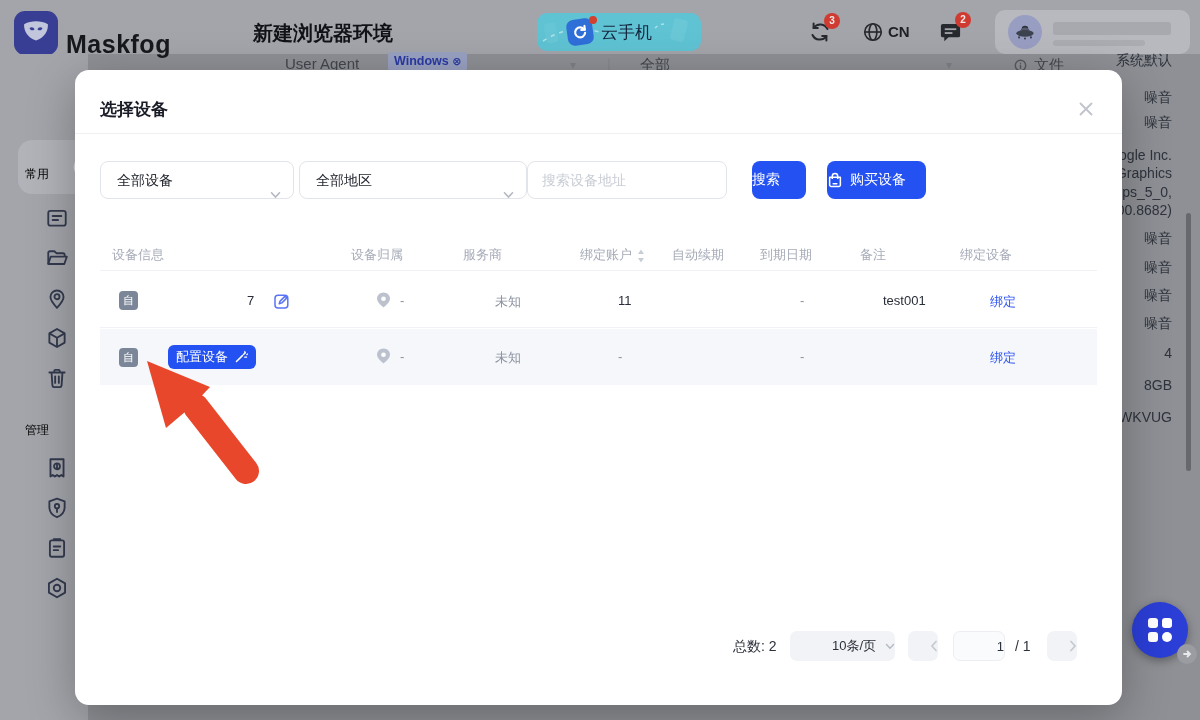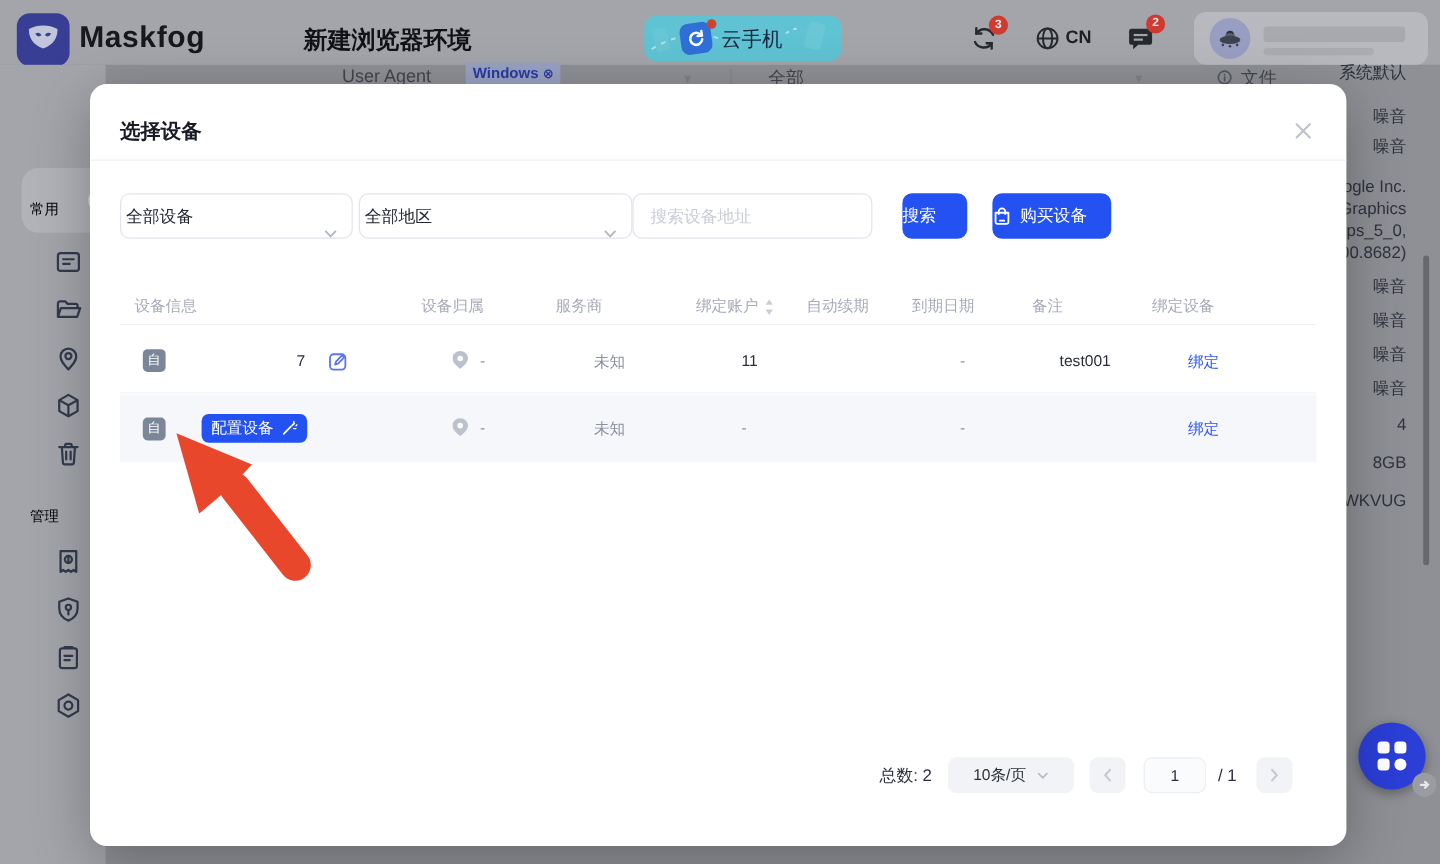--- a/index.html
+++ b/index.html
@@ -4,21 +4,21 @@
 <style>
   *{margin:0;padding:0;box-sizing:border-box}
   html,body{width:1200px;height:720px;overflow:hidden}
   body{font-family:"Liberation Sans","DejaVu Sans",sans-serif;background:#8e9095;position:relative}
   .abs{position:absolute}
 
   
   .topbar{position:absolute;left:0;top:0;width:1200px;height:54px;background:#a3a5aa}
   .sidebar{position:absolute;left:0;top:54px;width:88px;height:666px;background:#a3a5aa}
   .brand-logo{position:absolute;left:14px;top:11px;width:44px;height:44px;border-radius:11px;background:#383e93;display:flex;align-items:center;justify-content:center}
-  .brand-name{position:absolute;left:66px;top:17px;font-size:25px;font-weight:bold;color:#17181c;letter-spacing:.5px}
+  .brand-name{position:absolute;left:66px;top:30px;font-size:25px;font-weight:bold;color:#17181c;letter-spacing:.5px}
   .page-title{position:absolute;left:253px;top:20px;font-size:20px;font-weight:bold;color:#101218}
   .cloudbtn{position:absolute;left:537px;top:13px;width:164px;height:38px;border-radius:10px;background:#5fc3d3;overflow:hidden}
   .cloudbtn .glyph{position:absolute;left:30px;top:6px;width:26px;height:26px;border-radius:7px;background:#2f6fd8;display:flex;align-items:center;justify-content:center;transform:rotate(-8deg)}
   .cloudbtn .dot{position:absolute;left:52px;top:3px;width:8px;height:8px;border-radius:50%;background:#d2402e}
   .cloudbtn .lbl{position:absolute;left:64px;top:8px;font-size:17px;font-weight:normal;color:#15263e}
   .badge{position:absolute;min-width:16px;height:16px;border-radius:8px;background:#cf3a31;color:#f4e9e8;font-size:10px;font-weight:bold;line-height:16px;text-align:center;padding:0 3px}
   .cn-label{position:absolute;left:888px;top:23px;font-size:15px;font-weight:bold;color:#1e2025}
   .avatar-pill{position:absolute;left:995px;top:10px;width:195px;height:44px;border-radius:10px;background:#b7b9be}
   .avatar-circle{position:absolute;left:13px;top:5px;width:34px;height:34px;border-radius:50%;background:#989dc2;display:flex;align-items:center;justify-content:center;overflow:hidden}
   .censor1{position:absolute;left:58px;top:12px;width:118px;height:13px;background:#a7a9ae;border-radius:3px}
@@ -36,35 +36,35 @@
   .side-ico{position:absolute;left:45px;width:24px;height:24px}
 
   .fab{position:absolute;left:1132px;top:602px;width:56px;height:56px;border-radius:50%;background:#2b3ed6;box-shadow:0 3px 10px rgba(0,0,0,.35)}
   .fab-chip{position:absolute;left:1177px;top:644px;width:20px;height:20px;border-radius:50%;background:#9a9ca1;display:flex;align-items:center;justify-content:center}
 
   
   .modal{position:absolute;left:75px;top:70px;width:1047px;height:635px;background:#fff;border-radius:14px;box-shadow:0 12px 48px rgba(0,0,0,.28);z-index:10}
   .m-title{position:absolute;left:25px;top:28px;font-size:17px;font-weight:bold;color:#191c26}
   .m-close{position:absolute;left:998px;top:26px;width:26px;height:26px;cursor:pointer;display:flex;align-items:center;justify-content:center}
   .m-divider{position:absolute;left:0;top:63px;width:1047px;height:1px;background:#eef0f2}
-  .dd{position:absolute;top:91px;height:38px;border:1px solid #e1e4ea;border-radius:8px;background:#fff;font-size:14px;color:#23262f;line-height:36px;padding-left:4px}
+  .dd{position:absolute;top:91px;height:38px;border:1px solid #e1e4ea;border-radius:8px;background:#fff;font-size:14px;color:#23262f;line-height:36px;padding-left:16px}
   .dd .chev{position:absolute;right:12px;top:14px}
   .search-input{position:absolute;left:452px;top:91px;width:200px;height:38px;border:1px solid #e1e4ea;border-radius:8px;font-size:14px;color:#23262f;padding:0 14px;outline:none;font-family:inherit}
   .search-input::placeholder{color:#c9cdd5}
   .btn-blue{position:absolute;top:91px;height:38px;border:none;border-radius:8px;background:#2451f1;color:#fff;font-size:14px;font-family:inherit;cursor:pointer;display:flex;align-items:center;gap:7px}
   .col-h{position:absolute;top:176px;font-size:13px;color:#a6abb8;white-space:nowrap}
   .hdr-line{position:absolute;left:25px;top:200px;width:997px;height:1px;background:#f0f1f4}
   .row{position:absolute;left:25px;width:997px;height:56px}
   .cell{position:absolute;font-size:13px;white-space:nowrap}
   .grey{color:#8b919e}
   .dark{color:#2a2e38}
   .blue-link{color:#2e55f2;cursor:pointer}
   .tagbadge{position:absolute;width:19px;height:19px;border-radius:4px;background:#7b8798;color:#fff;font-size:11px;text-align:center;line-height:19px}
   .config-pill{position:absolute;left:68px;top:16px;height:24px;border-radius:6px;background:#2451f1;color:#fff;font-size:13px;display:flex;align-items:center;padding:0 8px;gap:6px;cursor:pointer}
-  .pg-box{position:absolute;top:561px;height:30px;border-radius:7px;background:#f2f3f6;display:flex;align-items:center;justify-content:center;font-size:13px;color:#2c303a;cursor:pointer}
+  .pg-box{position:absolute;top:561px;height:30px;border-radius:7px;background:#f2f3f6;display:flex;align-items:center;justify-content:flex-end;font-size:13px;color:#2c303a;cursor:pointer}
   .pg-text{position:absolute;top:568px;font-size:14px;color:#2c303a;white-space:nowrap}
 
   .arrow-svg{position:absolute;left:0;top:0;z-index:30;pointer-events:none}
 </style>
 </head>
 <body>
 
 <div class="topbar">
   <div class="brand-logo">
     <span>

